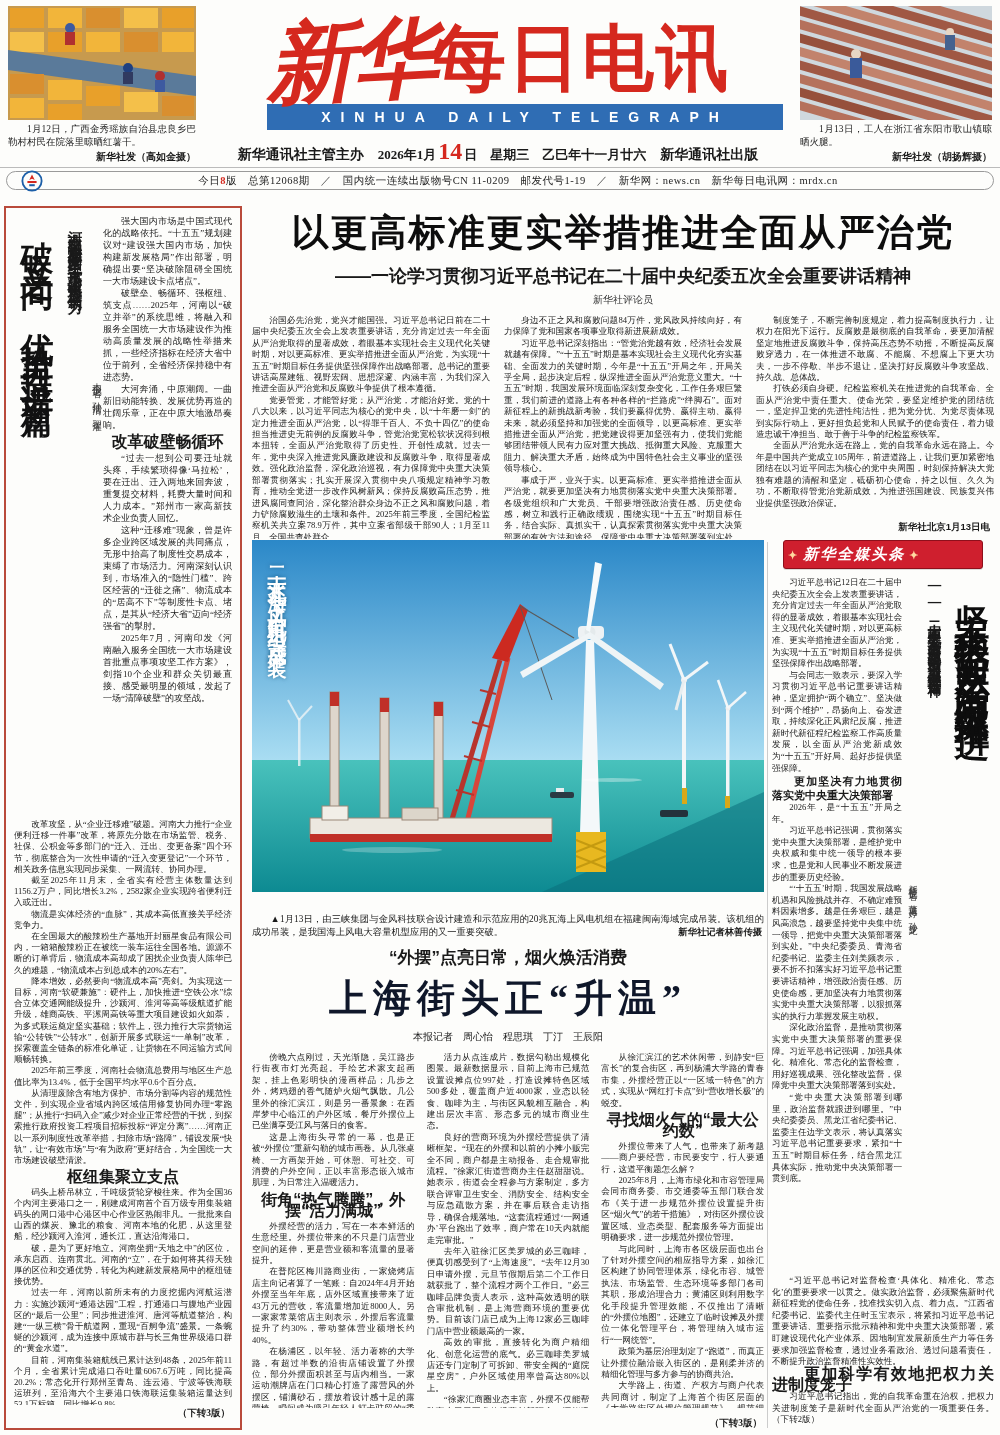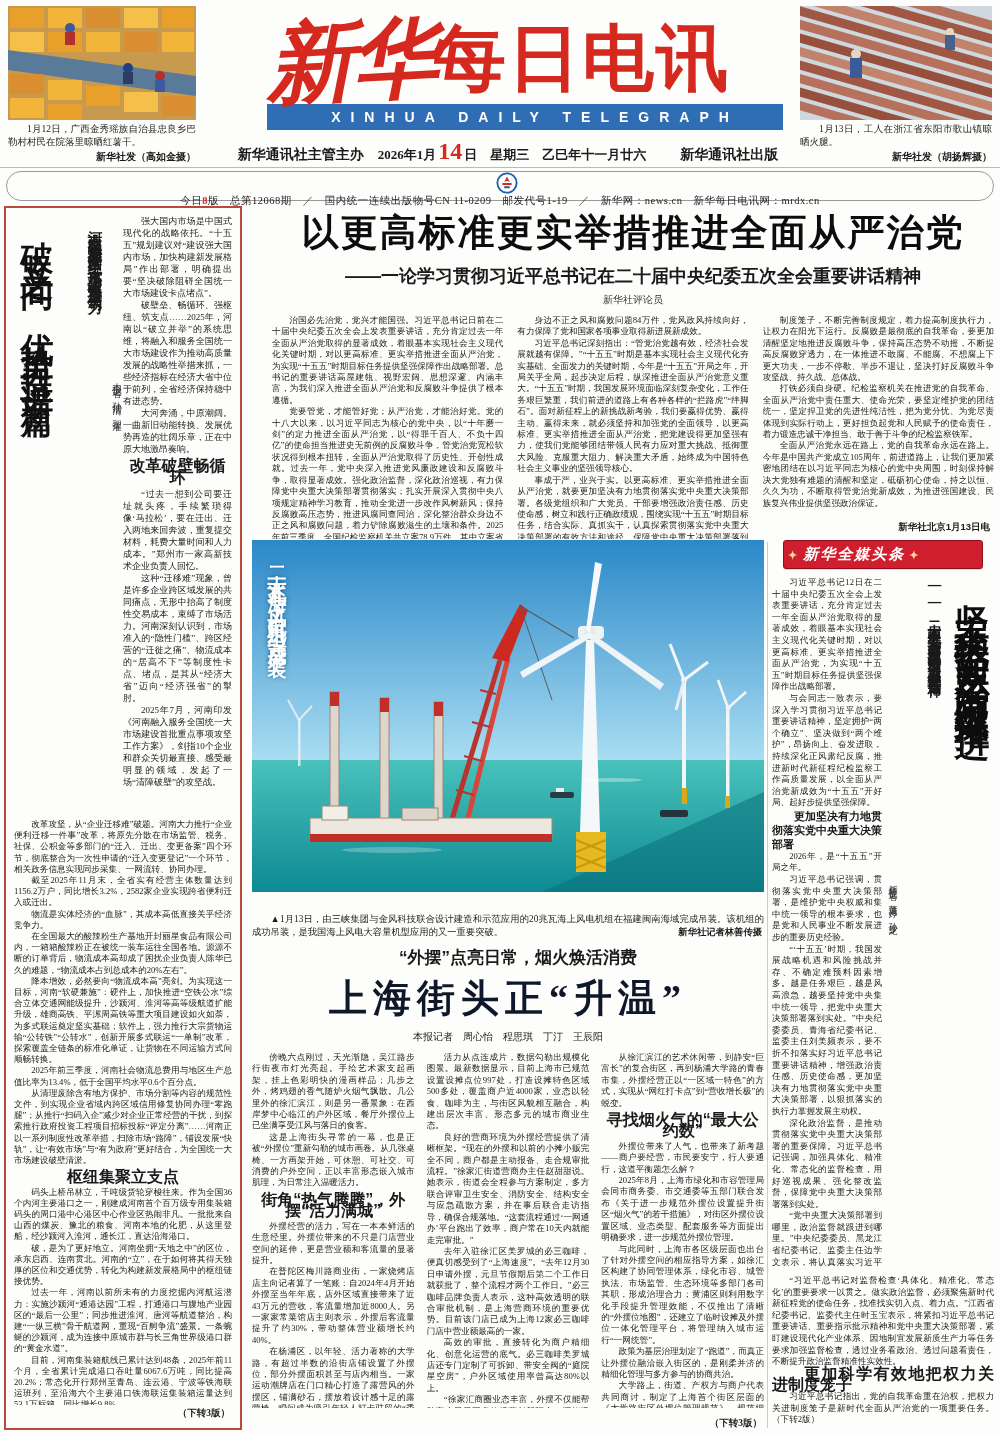--- a/index.html
+++ b/index.html
@@ -1,38 +1,38 @@
 <!DOCTYPE html>
 <html><head>
 <meta charset="utf-8">
 <style>
   html,body{margin:0;padding:0;background:#e8e8e8;}
   *{box-sizing:border-box;}
   .page{position:relative;width:1000px;height:1435px;margin:0 auto;background:#fdfdfb;overflow:hidden;
         font-family:"Liberation Serif","DejaVu Serif",serif;color:#1a1a1a;}
-  .hd{font-family:"Liberation Sans","DejaVu Sans",sans-serif;padding-left:20px;}
+  .hd{font-family:"Liberation Sans","DejaVu Sans",sans-serif;}
   
   .tl-photo{position:absolute;left:8px;top:6px;width:188px;}
   .tr-photo{position:absolute;left:800px;top:6px;width:192px;}
   .tphoto svg{display:block;width:100%;height:114px;background:#ccc;}
   .pcap{font-size:9.5px;line-height:13px;text-align:justify;margin-top:3px;text-indent:2em;color:#222;}
   .pcredit{display:block;text-align:right;font-weight:bold;font-size:10px;margin-top:1px;}
   .masthead{position:absolute;left:205px;top:2px;width:586px;height:166px;}
   .brandrow{position:relative;z-index:2;text-align:center;white-space:nowrap;color:#d5281e;}
   .brand-script{font-style:italic;font-weight:bold;font-size:88px;letter-spacing:-4px;display:inline-block;transform:rotate(-3deg);}
   .brand-rest{font-weight:900;font-size:72px;letter-spacing:2px;display:inline-block;vertical-align:8px;}
   .engbar{position:absolute;left:62px;right:8px;top:102px;height:26px;background:#2f6db4;z-index:1;
           color:#fff;font-size:14px;font-weight:bold;letter-spacing:10px;text-align:center;line-height:26px;}
   .daterow{position:absolute;left:0;right:0;top:136px;display:flex;justify-content:center;align-items:baseline;gap:14px;white-space:nowrap;}
   .mgr,.pub{font-weight:bold;font-size:14px;}
   .datebits{font-size:13px;font-weight:bold;}
   .dateday{color:#d5281e;font-size:24px;font-weight:bold;padding:0 2px;}
   .topline{position:absolute;left:0;right:0;top:167px;border-top:1px solid #bbb;}
-  .infostrip{position:absolute;left:6px;top:171px;width:988px;height:30px;border:1px solid #9a9a9a;border-radius:15px;
-             display:flex;align-items:center;flex-direction:column;}
+  .infostrip{position:absolute;left:6px;top:171px;width:988px;height:19px;border:1px solid #9a9a9a;border-radius:15px;
+             display:flex;align-items:center;}
   .infologo{margin-left:14px;flex:0 0 auto;width:22px;height:22px;}
   .infotext{flex:1;text-align:center;font-size:10.5px;letter-spacing:.5px;color:#222;}
   .redtxt{color:#d5281e;font-weight:bold;}
   
   .henan{position:absolute;left:4px;top:206px;width:238px;height:1224px;border:2px solid #b94a3b;padding:7px 8px;background:#fdfdfb;}
   .hn-top{display:flex;height:598px;overflow:hidden;}
   .vert{writing-mode:vertical-rl;text-orientation:upright;}
   .hn-h1{font-size:33px;font-weight:900;letter-spacing:12px;height:592px;margin:0 4px 0 0;color:#111;}
   .hn-h2{font-size:14.5px;letter-spacing:3px;height:580px;margin:4px 6px 0 2px;font-weight:bold;}
   .hn-by{font-size:9.5px;letter-spacing:2px;height:300px;margin-top:160px;color:#333;}

